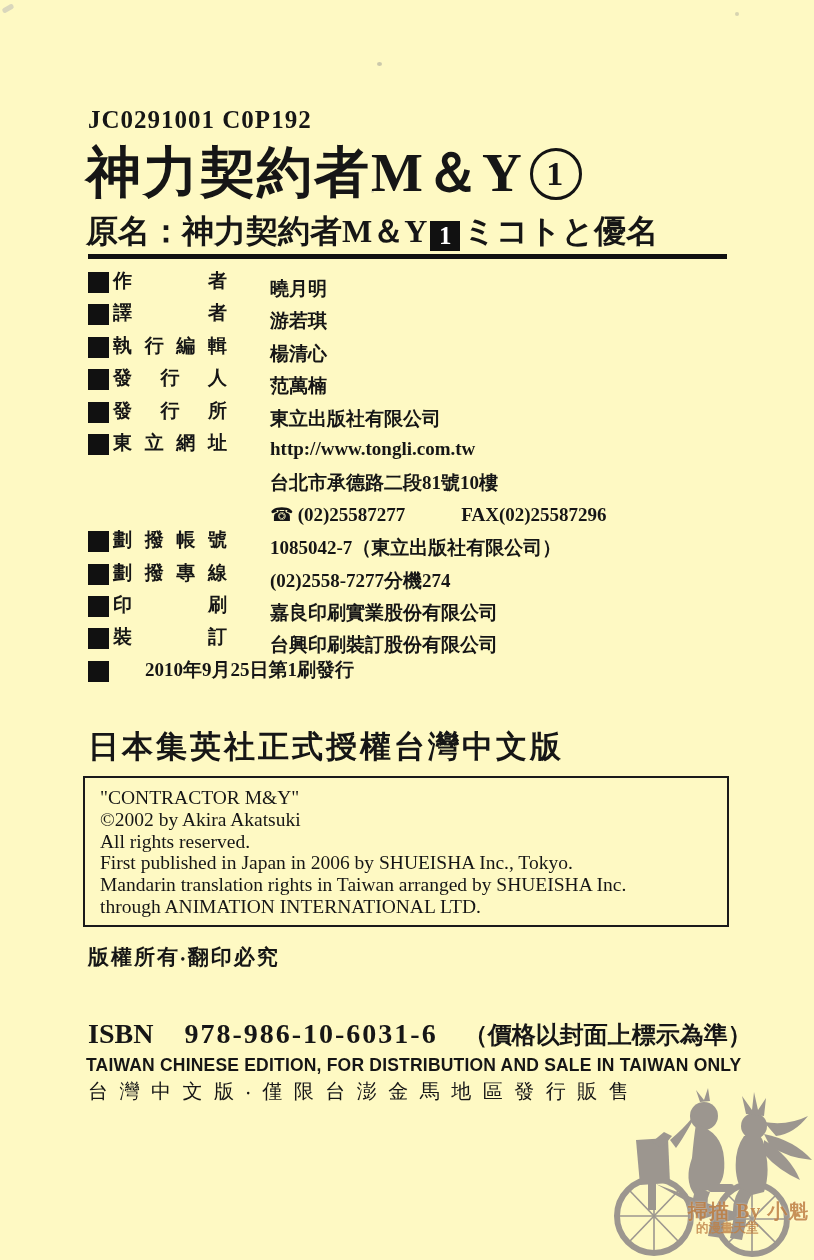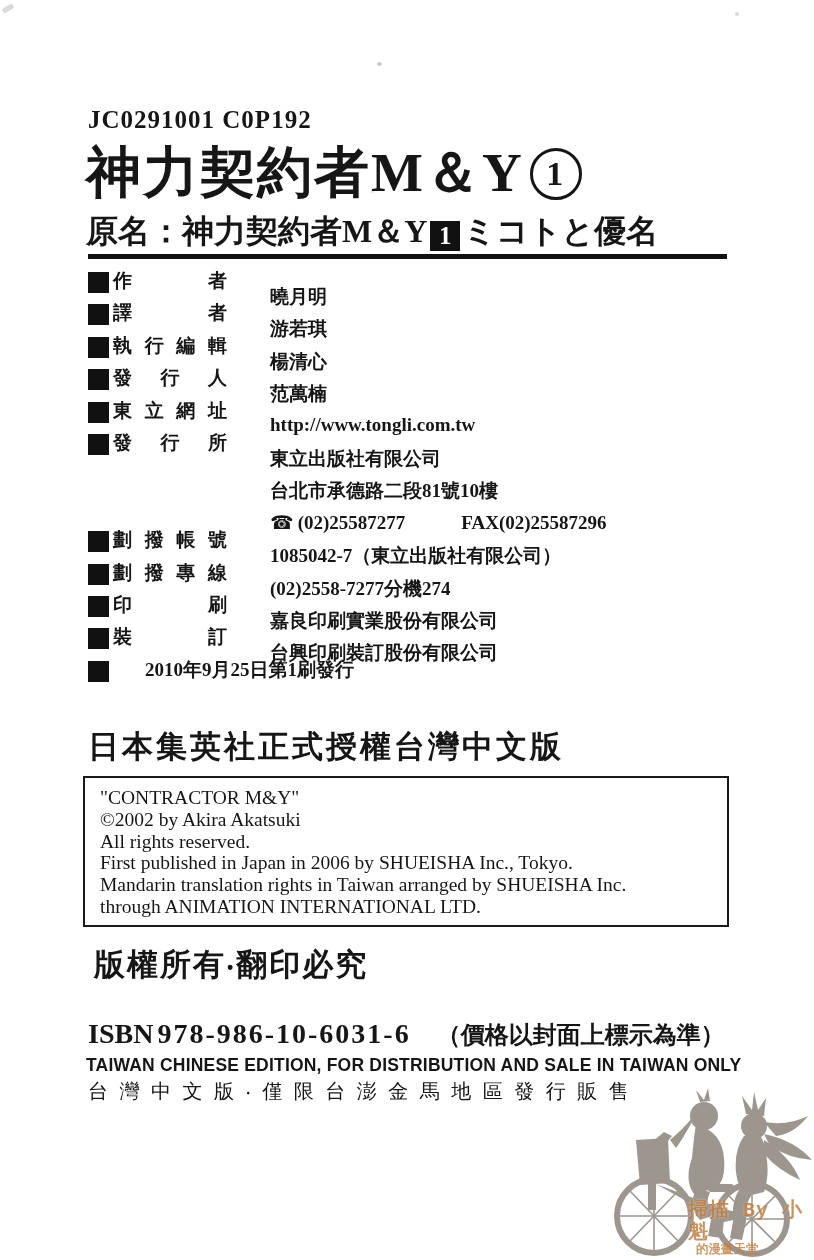--- a/index.html
+++ b/index.html
@@ -1,19 +1,19 @@
 <!DOCTYPE html>
 <html><head>
 <meta charset="utf-8">
 <style>
   html,body{margin:0;padding:0;background:#e8e8e8;}
   .page{
     position:relative;
     width:814px;height:1260px;
-    background:#ffffff;
+    background:#fef9c3;
     overflow:hidden;
     font-family:"Liberation Serif","DejaVu Serif",serif;
     color:#161616;
   }
   .abs{position:absolute;}
   
   .code-line{left:88px;top:106px;font-size:25px;letter-spacing:1px;font-weight:600;}
   .book-title{left:86px;top:136px;font-size:55px;font-weight:700;letter-spacing:2px;white-space:nowrap;}
   .vol-circle{
     display:inline-flex;align-items:center;justify-content:center;
@@ -29,46 +29,46 @@
   .divider{left:88px;top:254px;width:639px;height:5px;background:#111;}
   
   .rows{left:88px;top:268px;width:660px;}
   .row{position:relative;height:32.4px;font-size:19px;font-weight:600;white-space:nowrap;}
   .sq{position:absolute;left:0;top:4px;width:21px;height:21px;background:#111;}
   .sq-inline{display:inline-block;width:24px;height:24px;background:#111;margin-right:4px;vertical-align:-2px;}
   .rlabel{
     position:absolute;left:25px;top:0;width:114px;
     text-align:justify;text-align-last:justify;
   }
-  .rval{position:absolute;left:182px;top:16px;}
+  .rval{position:absolute;left:182px;top:8px;}
   .phone-icon{font-family:"DejaVu Sans",sans-serif;margin-right:4px;}
   .fax-part{margin-left:56px;}
   .date-row .rval-date{position:absolute;left:27px;top:0;margin-left:30px;}
   
   .license-heading{left:88px;top:726px;font-size:31px;font-weight:700;letter-spacing:3px;}
   .license-box{
     left:83px;top:776px;width:612px;height:129px;
     border:2px solid #1a1a1a;padding:9px 15px;
     font-size:19.5px;line-height:21.8px;font-weight:500;
   }
   
-  .rights-line{left:94px;top:942px;font-size:31px;font-weight:700;letter-spacing:2px;}
+  .rights-line{left:88px;top:942px;font-size:21px;font-weight:700;letter-spacing:2px;}
   .damage-line{left:88px;top:979px;font-size:31px;font-weight:700;white-space:nowrap;}
   .isbn-line{left:88px;top:1018px;font-size:28px;font-weight:600;white-space:nowrap;}
-  .isbn-num{margin-left:4px;letter-spacing:2px;}
+  .isbn-num{margin-left:31px;letter-spacing:2px;}
   .isbn-note{font-size:24px;margin-left:26px;}
   .english-line{
     left:86px;top:1055px;font-size:17.5px;font-weight:700;
     font-family:"Liberation Sans","DejaVu Sans",sans-serif;letter-spacing:0.2px;white-space:nowrap;
   }
   .spaced-line{left:88px;top:1077px;font-size:20px;font-weight:400;letter-spacing:11.5px;white-space:nowrap;}
   
   .silhouette{left:612px;top:1088px;}
   .watermark{left:688px;top:1200px;text-align:left;
-    font-family:Liberation Mono, monospace;font-weight:700;line-height:1.1;}
+    font-family:Liberation Serif, serif;font-weight:700;line-height:1.1;}
   .wm1{font-size:20px;letter-spacing:1px;opacity:.85;text-shadow:0 0 2px rgba(255,255,255,.6);}
   .wm2{font-size:12.5px;margin-left:8px;opacity:.8;}
   
   .speck{position:absolute;background:#8f8f8f;border-radius:50%;}
   .speck1{left:377px;top:62px;width:5px;height:4px;opacity:.45;}
   .speck2{left:735px;top:12px;width:4px;height:4px;opacity:.35;}
   .speck3{left:371px;top:190px;width:3px;height:3px;opacity:.3;}
   .corner-mark{left:2px;top:6px;width:12px;height:5px;background:#b5b5b5;opacity:.5;transform:rotate(-30deg);border-radius:2px;}
 </style>
 </head>
@@ -114,28 +114,28 @@
     </div>
 
     <div class="row">
       <span class="sq"></span>
       <span class="rlabel">發行人</span>
       <span class="rval">范萬楠</span>
     </div>
 
     <div class="row">
       <span class="sq"></span>
+      <span class="rlabel">發行所</span>
+      <span class="rval">東立出版社有限公司</span>
+    </div>
+
+    <div class="row">
+      <span class="sq"></span>
       <span class="rlabel">東立網址</span>
       <span class="rval">http://www.tongli.com.tw</span>
-    </div>
-
-    <div class="row">
-      <span class="sq"></span>
-      <span class="rlabel">發行所</span>
-      <span class="rval">東立出版社有限公司</span>
     </div>
 
     <div class="row">
       <span class="rval">台北市承德路二段81號10樓</span>
     </div>
 
     <div class="row">
       <span class="rval"><span class="phone-icon">☎</span><span>(02)25587277</span><span class="fax-part">FAX(02)25587296</span></span>
     </div>
 

